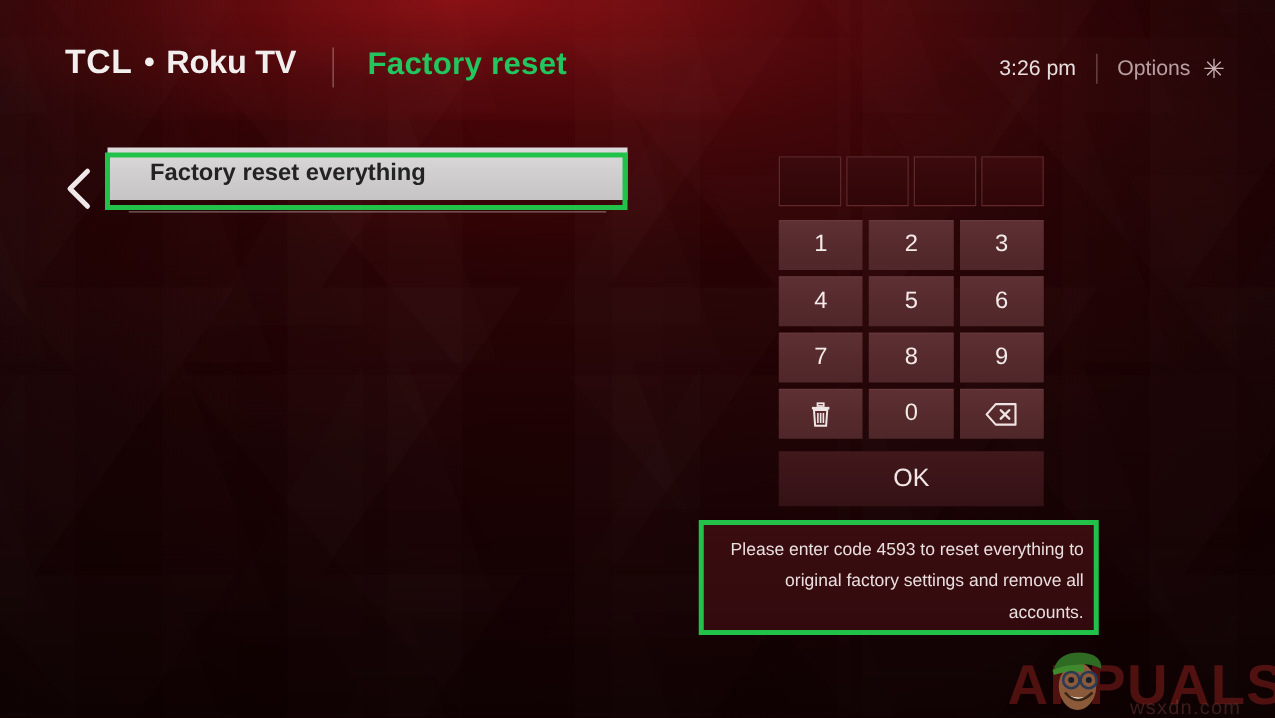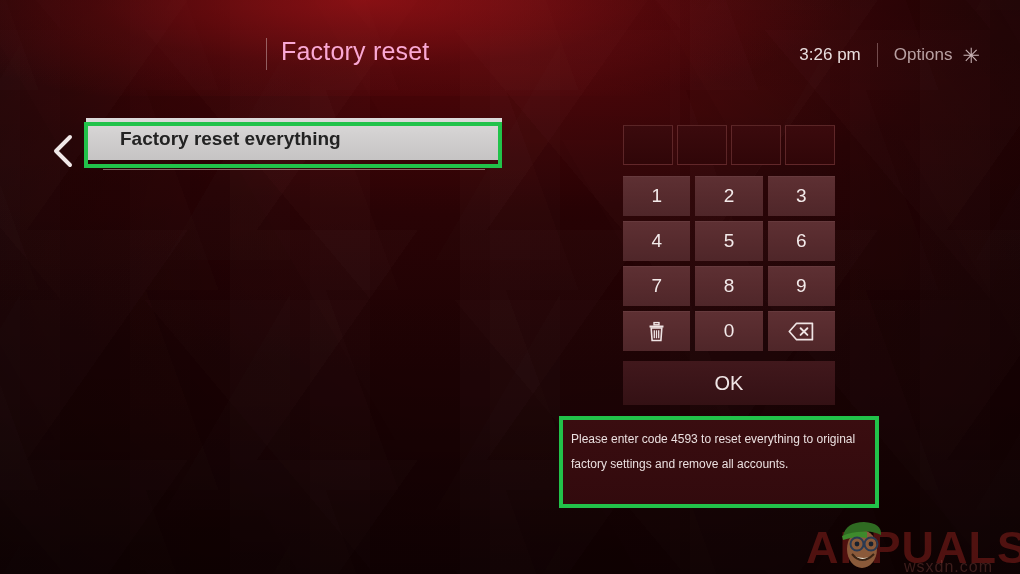--- a/index.html
+++ b/index.html
@@ -78,22 +78,22 @@
   .brand-roku {
     font-size:26px; font-weight:bold; color:#f2eeee;
     letter-spacing:-.2px;
   }
   .hdr-sep {
     position:absolute; left:266px; top:38px;
     width:1px; height:32px;
     background:rgba(225,200,200,.45);
   }
   .hdr-title {
-    position:absolute; left:281px; top:37px;
-    font-size:25px; color:#f9a8d4; font-weight:normal;
+    position:absolute; left:294px; top:37px;
+    font-size:25px; color:#22c55e; font-weight:bold;
     letter-spacing:.2px;
   }
   .hdr-right {
     position:absolute; right:40px; top:43px;
     display:flex; align-items:center; gap:16px;
     z-index:2;
   }
   .hdr-clock {
     font-size:17px; color:#e8dede;margin-left:40px;
   }
@@ -178,21 +178,21 @@
 
   
   #note {
     position:absolute; left:561px; top:418px;
     width:316px; height:88px;
     background:linear-gradient(to bottom, #3a0d10 0%, #320a0d 100%);
     z-index:4;
   }
   .note-text {
     padding:9px 10px 0 10px;
-    font-size:12px; line-height:25px; color:#eadfdf;
+    font-size:14px; line-height:25px; color:#eadfdf;text-align:right;
   }
 
   
   .annot {
     position:absolute;
     border:4px solid #22c24a;
     z-index:6;
     pointer-events:none;
   }
   #annot-menu { left:84px; top:122px; width:418px; height:46px; }
@@ -225,20 +225,25 @@
 <div id="screen">
 
   <div class="bg-base"></div>
   <div class="bg-tri"></div>
   <div class="bg-tri2"></div>
   <div class="bg-vignette"></div>
 
   <div id="header">
     <div class="hdr-glow"></div>
 
+    <div class="brand">
+      <span class="brand-tcl">TCL</span>
+      <span class="brand-dot"></span>
+      <span class="brand-roku">Roku TV</span>
+    </div>
 
     <div class="hdr-sep"></div>
     <div class="hdr-title">Factory reset</div>
 
     <div class="hdr-right">
       <span class="hdr-clock">3:26 pm</span>
       <span class="hdr-sep2"></span>
       <span class="hdr-options">Options</span>
       <span class="hdr-star">✳</span>
     </div>

